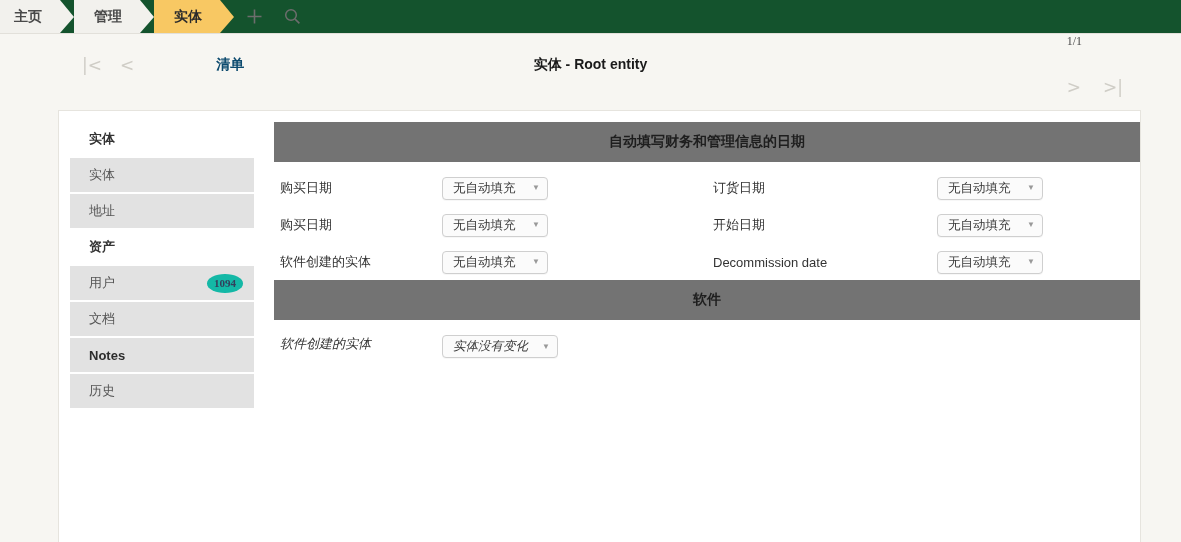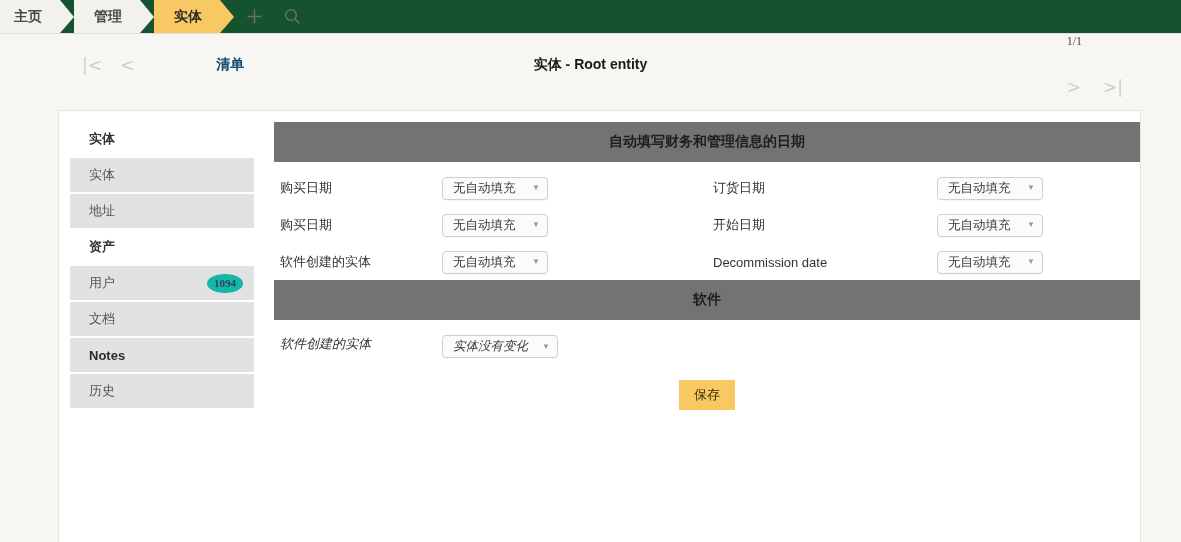--- a/index.html
+++ b/index.html
@@ -415,18 +415,15 @@
     </div>
 
     <div class="soft-row">
       <span class="field-label">软件创建的实体</span>
       <span class="dropdown">
         <span>实体没有变化</span>
         <span class="caret">▼</span>
       </span>
     </div>
 
-    <div class="save-wrap">
-      <button class="save-btn">保存</button>
-    </div>
 
   </div>
 </div>
 
 </body></html>

